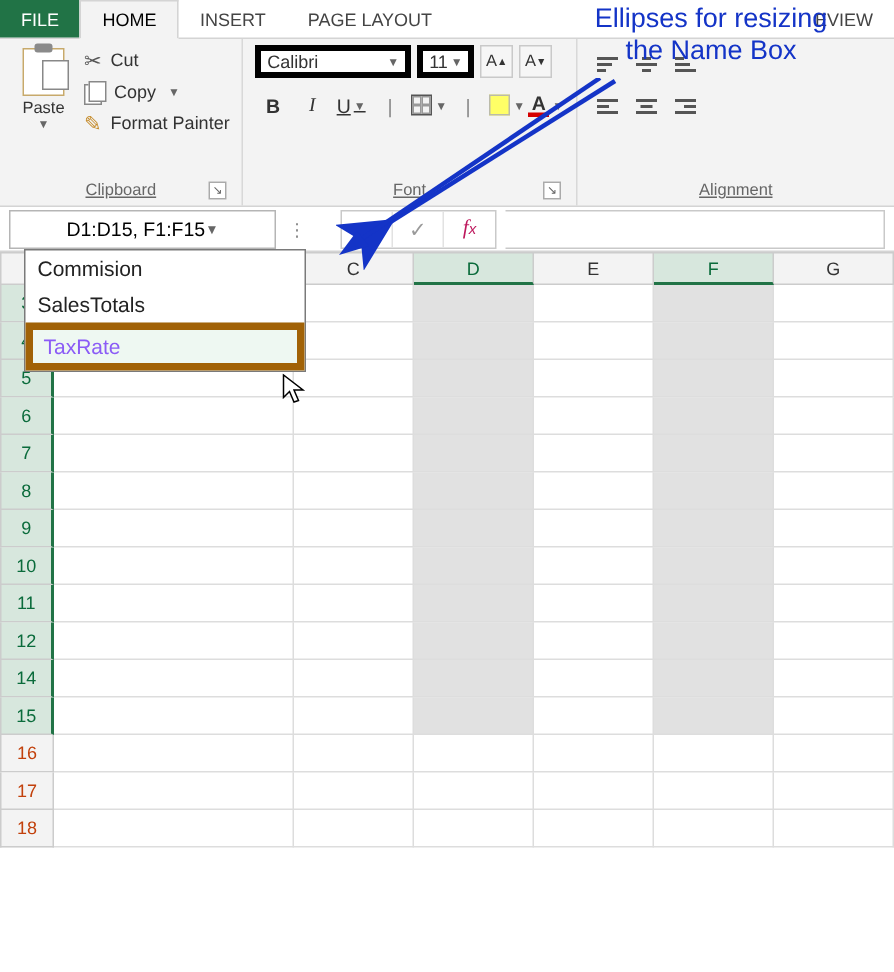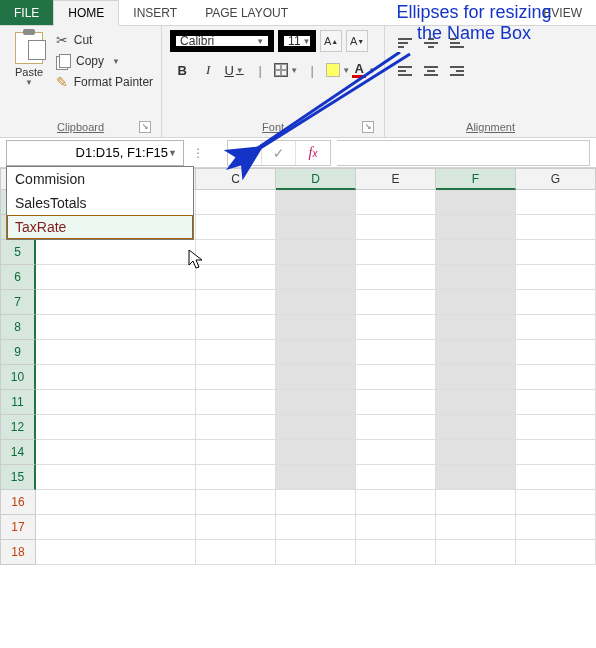--- a/index.html
+++ b/index.html
@@ -31,21 +31,21 @@
   .mini-drop { font-size:8px; color:#666; margin-left:2px;}
   .icon-scissors { color:#555; font-size:14px;}
   .icon-copy { width:14px; height:14px; display:inline-block; position:relative;}
   .icon-copy::before{content:"";position:absolute;left:0;top:2px;width:10px;height:12px;border:1px solid #888;background:#fff;}
   .icon-copy::after{content:"";position:absolute;left:3px;top:0;width:10px;height:12px;border:1px solid #888;background:#fff;}
   .icon-brush { color:#c58b2a; font-size:14px;}
 
   
   .font-group-body{ display:flex; flex-direction:column; gap:6px; }
   .font-row1 { display:flex; gap:4px; align-items:center;}
-  .combo { background:#fff; border:6px solid #000000; height:22px; display:flex; align-items:center; padding:0 4px; font-size:12px; color:#333;}
+  .combo { background:#fff; border:4px solid #000000; height:22px; display:flex; align-items:center; padding:0 4px; font-size:12px; color:#333;}
   .combo.font-name{ width:104px; justify-content:space-between;}
   .combo.font-size{ width:38px; justify-content:space-between;}
   .sq-btn { width:22px; height:22px; border:1px solid #c9c9c9; background:#f6f6f6; display:flex; align-items:center; justify-content:center; font-size:11px; color:#333;}
   .font-row2 { display:flex; gap:2px; align-items:center;}
   .fbtn { width:24px; height:24px; display:flex; align-items:center; justify-content:center; font-size:13px; color:#333; background:#f3f3f3;}
   .fbtn.border{position:relative;}
   .fbtn.border .grid4{width:14px;height:14px;border:1px solid #555;display:grid;grid-template-columns:1fr 1fr;grid-template-rows:1fr 1fr;}
   .fbtn.border .grid4 span{border:0.5px solid #999;}
   .fill-swatch{width:14px;height:14px;background:#ffff66;border:1px solid #bba;}
   .font-color{display:flex;flex-direction:column;align-items:center;line-height:1;}
@@ -55,33 +55,33 @@
   .align-body{display:flex;flex-direction:column;gap:6px;padding-top:2px;}
   .align-row{display:flex;gap:2px;}
   .abtn{width:24px;height:22px;display:flex;align-items:center;justify-content:center;}
   .lines{display:flex;flex-direction:column;gap:2px;}
   .l{height:2px;background:#555;}
   .l.w14{width:14px;} .l.w10{width:10px;} .l.w6{width:6px;}
 
   
   .fbar { display:flex; align-items:center; height:30px; padding:5px 6px; gap:6px; border-bottom:1px solid #d4d4d4;}
   .namebox-wrap{position:relative;}
-  .namebox{ width:178px; height:26px; border:1px solid #b5b5b5; background:#fff; display:flex; align-items:center; justify-content:flex-end; padding:0 6px; font-size:13px;}
+  .namebox{ width:178px; height:26px; border:1px solid #b5b5b5; background:#fff; display:flex; align-items:center; justify-content:center; padding:0 6px; font-size:13px;}
   .name-drop-arrow{font-size:9px;color:#666;}
   .ellipsis-handle{color:#888; font-size:12px; letter-spacing:-1px; padding:0 2px;}
   .formula-btns{display:flex;align-items:center;gap:0;border:1px solid #c9c9c9;background:#fff;height:26px;}
   .fb{width:34px;height:100%;display:flex;align-items:center;justify-content:center;color:#9a9a9a;font-size:14px;border-right:1px solid #e2e2e2;}
   .fb:last-child{border-right:none;}
   .fx{font-style:italic;font-family:"Times New Roman",serif;color:#be185d;}
   .formula-input{flex:1;height:26px;border:1px solid #c9c9c9;border-left:none;background:#fff;}
 
   
-  .name-dropdown{position:absolute; left:0; top:26px; width:188px; background:#fff; border:1px solid #7a7a7a; z-index:30;}
+  .name-dropdown{position:absolute; left:10px; top:26px; width:188px; background:#fff; border:1px solid #7a7a7a; z-index:30;}
   .nd-item{padding:4px 8px; font-size:14px; color:#222; cursor:pointer;}
-  .nd-item.hover{border:1px solid #a16207; background:#eef8f2; padding:3px 7px; color:#7f1d1d;}
+  .nd-item.hover{border:5px solid #a16207; background:#eef8f2; padding:3px 7px; color:#8b5cf6;}
   .cursor-ptr{position:absolute;pointer-events:none;z-index:40;}
 
   
   .sheet{position:relative;}
   .colhead-row{display:flex;height:22px;}
   .corner{width:36px;border:1px solid #ccc;background:#f3f3f3;}
   .colhead{width:80px;border:1px solid #ccc;border-left:none;background:#f3f3f3;display:flex;align-items:center;justify-content:center;font-size:12px;color:#333;}
   .colhead.sel{background:#d7e7dd;color:#0a6b3b;border-bottom:2px solid #217346;}
   .gridrow{display:flex;height:25px;}
   .rowhead{width:36px;border:1px solid #ccc;border-top:none;background:#f3f3f3;display:flex;align-items:center;justify-content:center;font-size:12px;color:#c2410c;}

